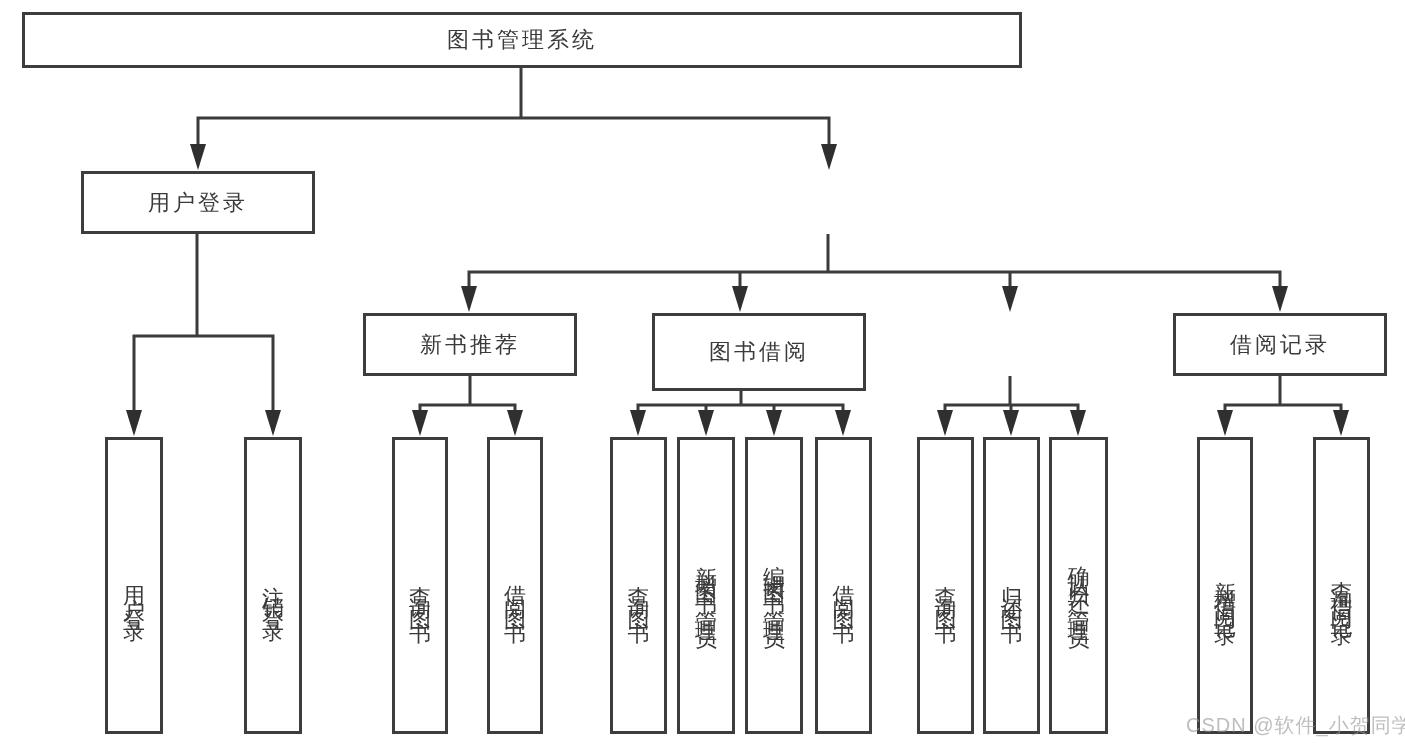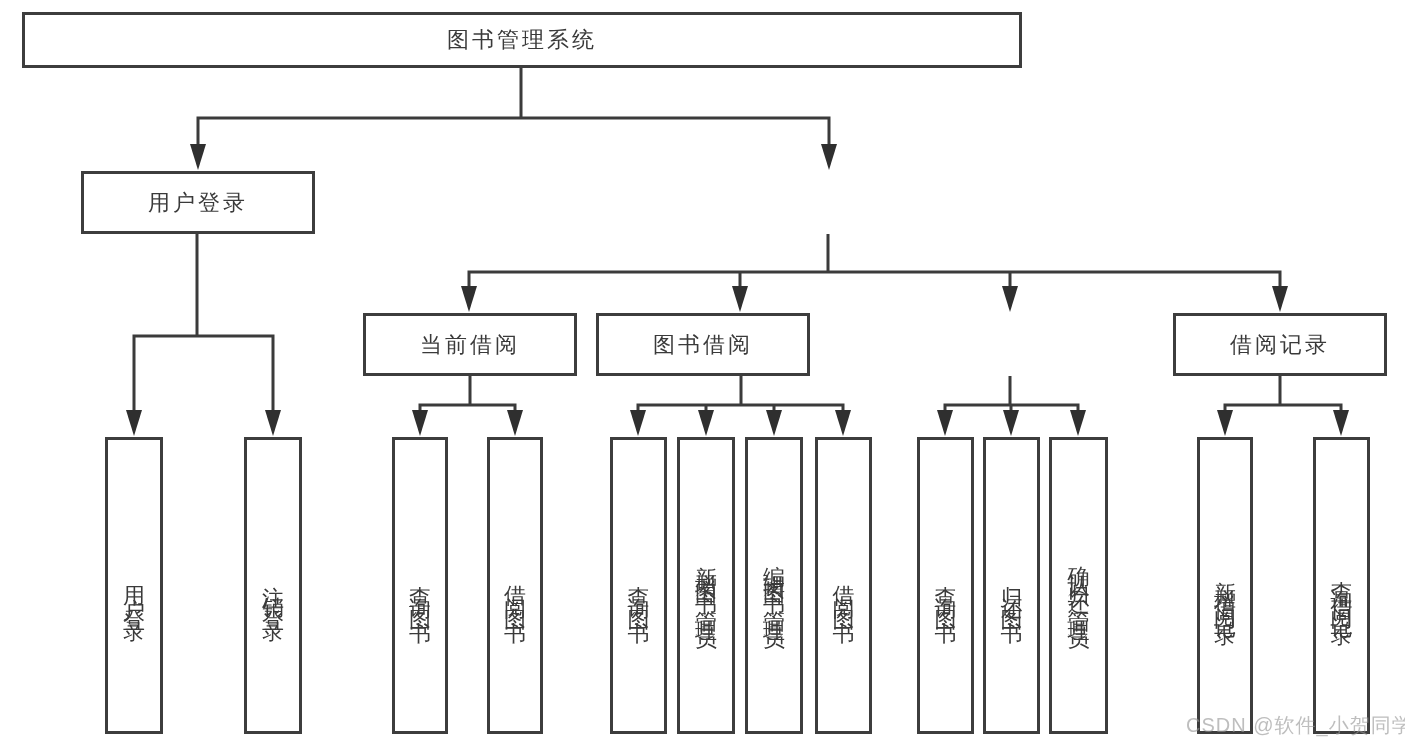--- a/index.html
+++ b/index.html
@@ -85,22 +85,22 @@
       <polygon points="1070,410 1086,410 1078,436"></polygon>
       <polygon points="1217,410 1233,410 1225,436"></polygon>
       <polygon points="1333,410 1349,410 1341,436"></polygon>
     </g>
   </svg>
 
   <div class="box" style="left:22px; top:12px; width:1000px; height:56px">图书管理系统</div>
 
   <div class="box" style="left:81px; top:171px; width:234px; height:63px">用户登录</div>
 
-  <div class="box" style="left:363px; top:313px; width:214px; height:63px">当前借阅</div>
-  <div class="box" style="left:596px; top:313px; width:214px; height:63px">图书借阅</div>
+  <div class="box" style="left:363px; top:313px; width:214px; height:63px">新书推荐</div>
+  <div class="box" style="left:652px; top:313px; width:214px; height:78px">图书借阅</div>
   <div class="box" style="left:1173px; top:313px; width:214px; height:63px">借阅记录</div>
 
   <div class="box v" style="left:105px; top:437px; width:58px; height:297px">用户登录</div>
   <div class="box v" style="left:244px; top:437px; width:58px; height:297px">注销登录</div>
 
   <div class="box v" style="left:392px; top:437px; width:56px; height:297px">查询图书</div>
   <div class="box v" style="left:487px; top:437px; width:56px; height:297px">借阅图书</div>
 
   <div class="box v" style="left:610px; top:437px; width:57px; height:297px">查询图书</div>
   <div class="box v ls-sm" style="left:677px; top:437px; width:58px; height:297px">新增图书（管理员）</div>

